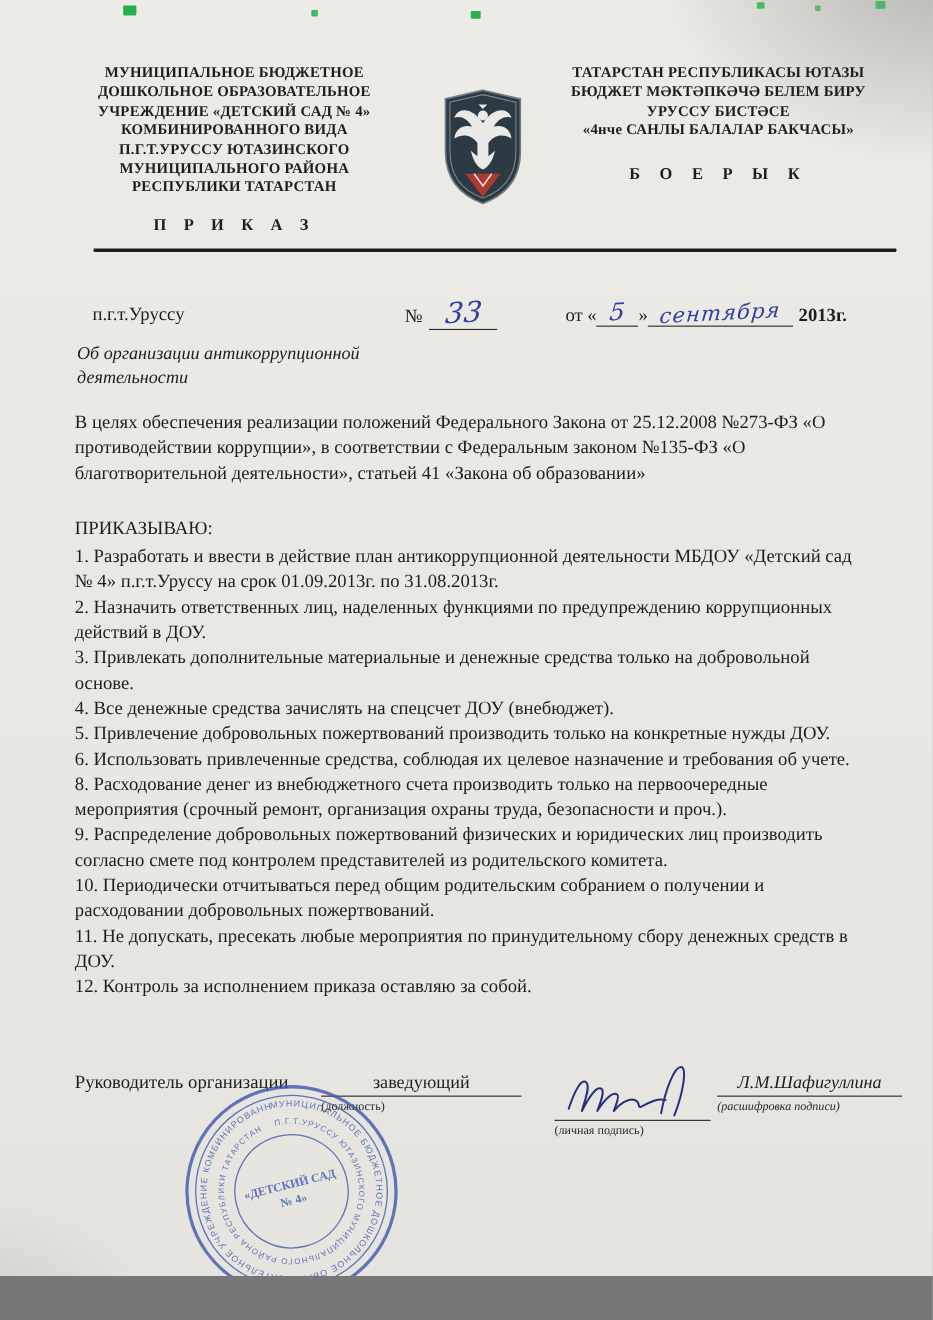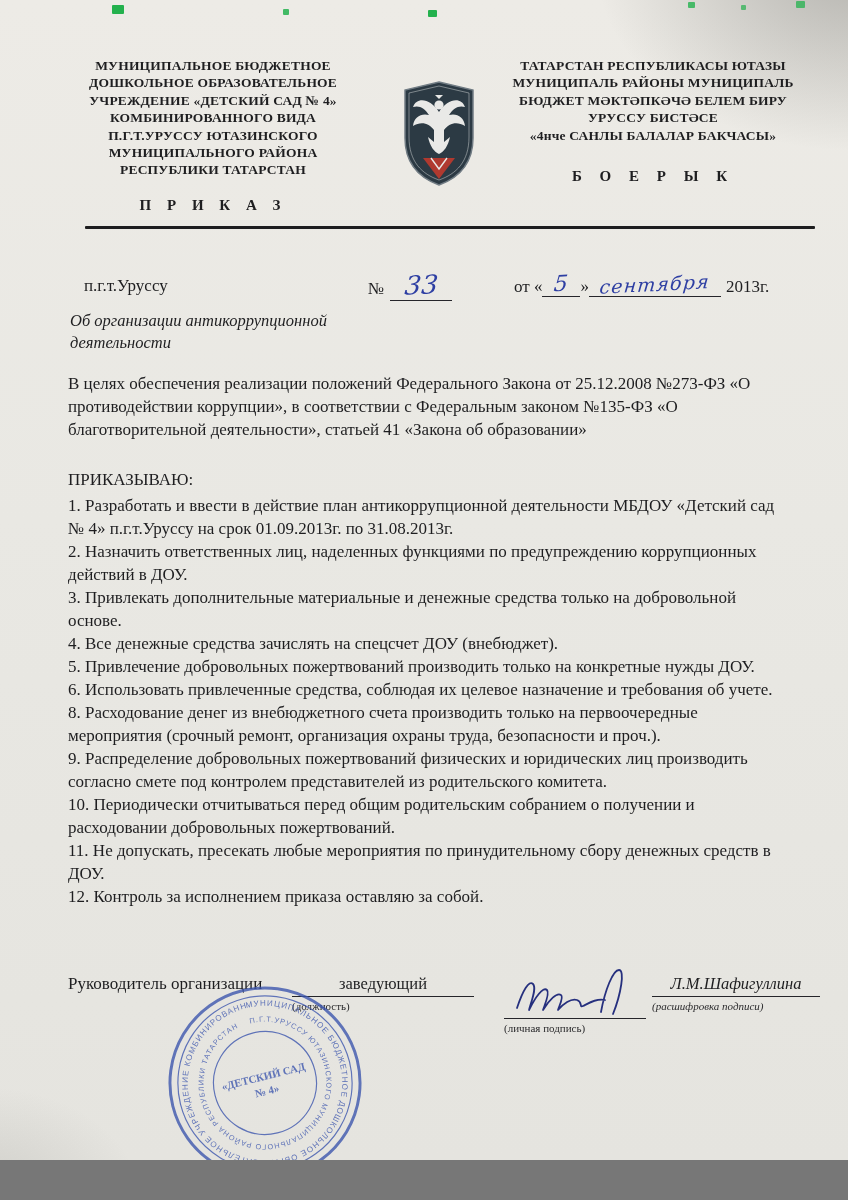--- a/index.html
+++ b/index.html
@@ -87,21 +87,20 @@
     <div>УЧРЕЖДЕНИЕ «ДЕТСКИЙ САД № 4»</div>
     <div>КОМБИНИРОВАННОГО ВИДА</div>
     <div>П.Г.Т.УРУССУ ЮТАЗИНСКОГО</div>
     <div>МУНИЦИПАЛЬНОГО  РАЙОНА</div>
     <div>РЕСПУБЛИКИ  ТАТАРСТАН</div>
     <div class="doc-type doc-type-left">П Р И К А З</div>
   </div>
 
   <div class="org-block org-right">
     <div>ТАТАРСТАН РЕСПУБЛИКАСЫ ЮТАЗЫ</div>
-    <div>МУНИЦИПАЛЬ РАЙОНЫ МУНИЦИПАЛЬ</div>
     <div>БЮДЖЕТ МӘКТӘПКӘЧӘ БЕЛЕМ БИРУ</div>
     <div>УРУССУ БИСТӘСЕ</div>
     <div>«4нче САНЛЫ БАЛАЛАР БАКЧАСЫ»</div>
     <div class="doc-type doc-type-right">Б О Е Р Ы К</div>
   </div>
 
   <svg class="emblem" viewBox="0 0 76 108" xmlns="http://www.w3.org/2000/svg">
     <path d="M38,2 L72,10 V58 C72,85 57,98 38,105 C19,98 4,85 4,58 V10 Z" fill="#2c3a44" stroke="#717c84" stroke-width="1.5"></path>
     <path d="M38,6 L68,13 V57 C68,82 55,94 38,100 C21,94 8,82 8,57 V13 Z" fill="none" stroke="#cfd3d4" stroke-width="1" opacity=".5"></path>
     <path d="M38,32 C30,19 16,16 12,27 C18,25 24,28 28,35 C20,33 13,37 12,46 C20,41 28,43 33,50 L33,62 L27,57 C29,66 33,72 38,74 C43,72 47,66 49,57 L43,62 L43,50 C48,43 56,41 64,46 C63,37 56,33 48,35 C52,28 58,25 64,27 C60,16 46,19 38,32 Z" fill="#e9e9e7"></path>
@@ -116,21 +115,21 @@
   <div class="meta">
     <span class="meta-place">п.г.т.Уруссу</span>
     <span class="num-group">
       <span class="num-label">№</span><span class="num-blank"><span class="hand hand-num">33</span></span>
     </span>
     <span class="date-group">
       <span>от «</span>
       <span class="date-blank-day"><span class="hand hand-day">5</span></span>
       <span>»</span>
       <span class="date-blank-month"><span class="hand hand-month">сентября</span></span>
-      <span style="margin-left:5px;">2013г.</span>
+      <span style="margin-left:5px;font-weight:bold;">2013г.</span>
     </span>
   </div>
 
   <div class="subject">Об организации антикоррупционной деятельности</div>
 
   <div class="body-text">
     <p class="intro">В целях обеспечения реализации положений Федерального Закона от 25.12.2008 №273-ФЗ «О противодействии коррупции», в соответствии с Федеральным законом №135-ФЗ «О благотворительной деятельности», статьей 41 «Закона об образовании»</p>
     <p class="order-word">ПРИКАЗЫВАЮ:</p>
     <p class="item">1. Разработать и ввести в действие план антикоррупционной деятельности МБДОУ «Детский сад № 4» п.г.т.Уруссу на срок 01.09.2013г. по 31.08.2013г.</p>
     <p class="item">2. Назначить ответственных лиц, наделенных функциями по предупреждению коррупционных действий в ДОУ.</p>

